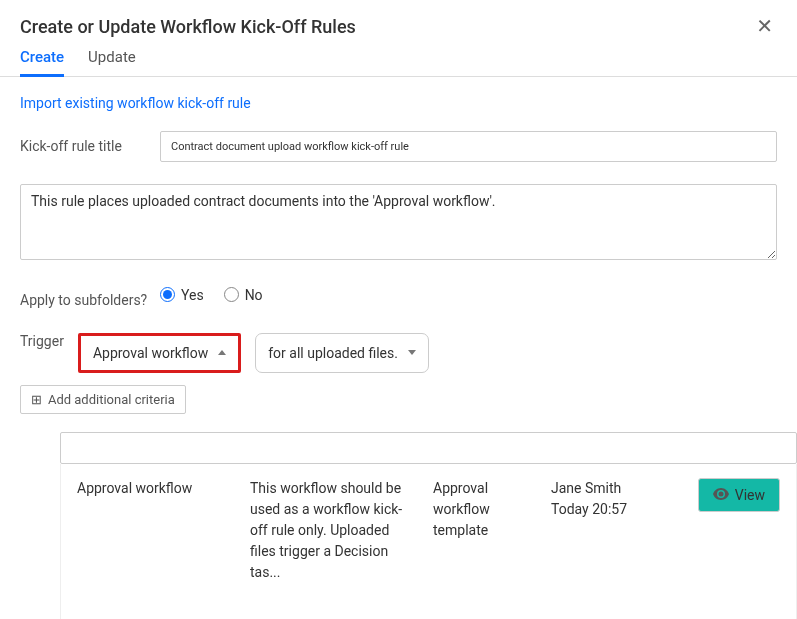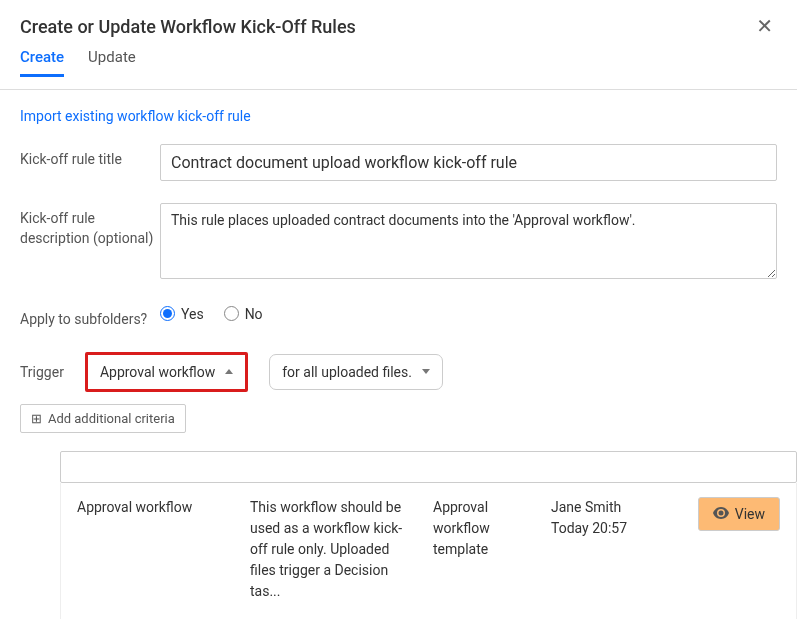--- a/index.html
+++ b/index.html
@@ -2,54 +2,54 @@
 <html><head>
 <meta charset="utf-8">
 <style>
 * { box-sizing: border-box; margin: 0; padding: 0; }
 body { font-family: -apple-system, BlinkMacSystemFont, "Segoe UI", Roboto, sans-serif; font-size: 14px; color: #333; background: #fff; width: 797px; }
 .dark-strip { position: absolute; top: 421px; left: 0; width: 60px; height: 198px; background: #3a3a3a; z-index: 0; }
 .modal { position: relative; background: #fff; z-index: 1; }
 .modal-header { display: flex; justify-content: space-between; align-items: center; padding: 14px 20px 0 20px; }
 .modal-title { font-size: 18px; font-weight: 500; color: #333; }
 .close-btn { font-size: 20px; color: #666; cursor: pointer; line-height: 1; padding: 2px 4px; }
-.tabs { display: flex; gap: 24px; padding: 10px 20px 13px 20px; border-bottom: 1px solid #ddd; }
+.tabs { display: flex; gap: 24px; padding: 10px 20px 0 20px; border-bottom: 1px solid #ddd; }
 .tab { padding: 0 0 8px 0; font-size: 15px; color: #555; cursor: pointer; }
 .tab.active { color: #0d6efd; font-weight: 500; border-bottom: 3px solid #0d6efd; margin-bottom: -1px; }
 .body { padding: 18px 20px 18px 20px; }
 .import-link { color: #0d6efd; font-size: 14px; cursor: pointer; display: inline-block; margin-bottom: 20px; }
 .form-row { display: flex; align-items: flex-start; margin-bottom: 22px; }
 .form-label { width: 140px; flex-shrink: 0; color: #555; font-size: 14px; line-height: 1.4; padding-top: 6px; }
 .form-control { flex: 1; }
-.text-input { width: 100%; padding: 8px 10px; border: 1px solid #ccc; border-radius: 2px; font-size: 16px; font-family: inherit; color: #333; }
+.text-input { width: 100%; padding: 8px 10px; border: 1px solid #ccc; border-radius: 2px; font-size: 11px; font-family: inherit; color: #333; }
 .text-area { width: 100%; padding: 8px 10px; border: 1px solid #ccc; border-radius: 2px; font-size: 14px; font-family: inherit; color: #333; height: 76px; resize: both; }
 .radio-group { display: flex; gap: 20px; align-items: center; padding-top: 2px; }
 .radio-item { display: flex; gap: 6px; cursor: pointer; }
 .radio { width: 15px; height: 15px; border: 1px solid #888; border-radius: 50%; display: inline-flex; align-items: center; justify-content: center; }
 .radio.checked { border-color: #0d6efd; }
 .radio.checked::after { content: ""; width: 9px; height: 9px; background: #0d6efd; border-radius: 50%; }
-.trigger-row { display: flex; align-items: center; gap: 15px; margin-bottom: 12px; }
+.trigger-row { display: flex; gap: 8px; margin-bottom: 12px; }
 .trigger-label { color: #555; font-size: 14px; margin-right: 6px; }
 .dropdown { display: inline-flex; align-items: center; padding: 9px 12px; border: 1px solid #ccc; border-radius: 2px; font-size: 14px; color: #333; cursor: pointer; gap: 10px; background:#fff; }
 .dropdown.highlighted { border: 3px solid #d91c1c; position: relative; z-index: 5; }
 .caret-up { width: 0; height: 0; border-left: 4px solid transparent; border-right: 4px solid transparent; border-bottom: 5px solid #777; }
 .caret-down { width: 0; height: 0; border-left: 4px solid transparent; border-right: 4px solid transparent; border-top: 5px solid #777; }
 .add-criteria { display: inline-flex; align-items: center; gap: 6px; padding: 6px 10px; border: 1px solid #ccc; border-radius: 2px; font-size: 13px; color: #555; cursor: pointer; background:#fff; }
 .plus-icon { font-size: 13px; line-height: 1; }
 .search-wrap { position: relative; margin-left: 60px; }
 .search-bar { border: 1px solid #ccc; border-radius: 2px; padding: 7px 10px; background:#fff; }
 .search-input { width: 100%; border: none; outline: none; font-size: 14px; font-family: inherit; }
 .dropdown-panel { background: #fff; border-left: 1px solid #eee; border-right: 1px solid #eee; border-bottom: 1px solid #eee; margin-left: 60px; position: relative; z-index: 2; }
 .wf-row { display: flex; gap: 18px; padding: 14px 16px 14px 16px; align-items: flex-start; }
 .col-name { width: 155px; flex-shrink: 0; color: #333; line-height: 1.5; }
 .col-desc { width: 165px; flex-shrink: 0; color: #333; line-height: 1.5; }
 .col-tmpl { width: 100px; flex-shrink: 0; color: #333; line-height: 1.5; }
 .col-meta { flex: 1; color: #333; line-height: 1.5; }
 .col-action { flex-shrink: 0; }
-.view-btn { display: inline-flex; align-items: center; gap: 6px; padding: 8px 14px; border: 1px solid #ccc; border-radius: 3px; font-size: 14px; color: #333; cursor: pointer; background: #fdba74; }
+.view-btn { display: inline-flex; align-items: center; gap: 6px; padding: 8px 14px; border: 1px solid #ccc; border-radius: 3px; font-size: 14px; color: #333; cursor: pointer; background: #14b8a6; }
 .eye-icon { display: inline-block; }
 </style>
 </head>
 <body>
 
 <div class="dark-strip"></div>
 
 <div class="modal">
   <div class="modal-header">
     <div class="modal-title">Create or Update Workflow Kick-Off Rules</div>
@@ -65,21 +65,20 @@
     <span class="import-link">Import existing workflow kick-off rule</span>
 
     <div class="form-row">
       <div class="form-label">Kick-off rule title</div>
       <div class="form-control">
         <input type="text" class="text-input" value="Contract document upload workflow kick-off rule" style="">
       </div>
     </div>
 
     <div class="form-row">
-      <div class="form-label">Kick-off rule description (optional)</div>
       <div class="form-control">
         <textarea class="text-area" style="">This rule places uploaded contract documents into the 'Approval workflow'.</textarea>
       </div>
     </div>
 
     <div class="form-row">
       <div class="form-label">Apply to subfolders?</div>
       <div class="form-control">
         <div class="radio-group">
           <label class="radio-item">

